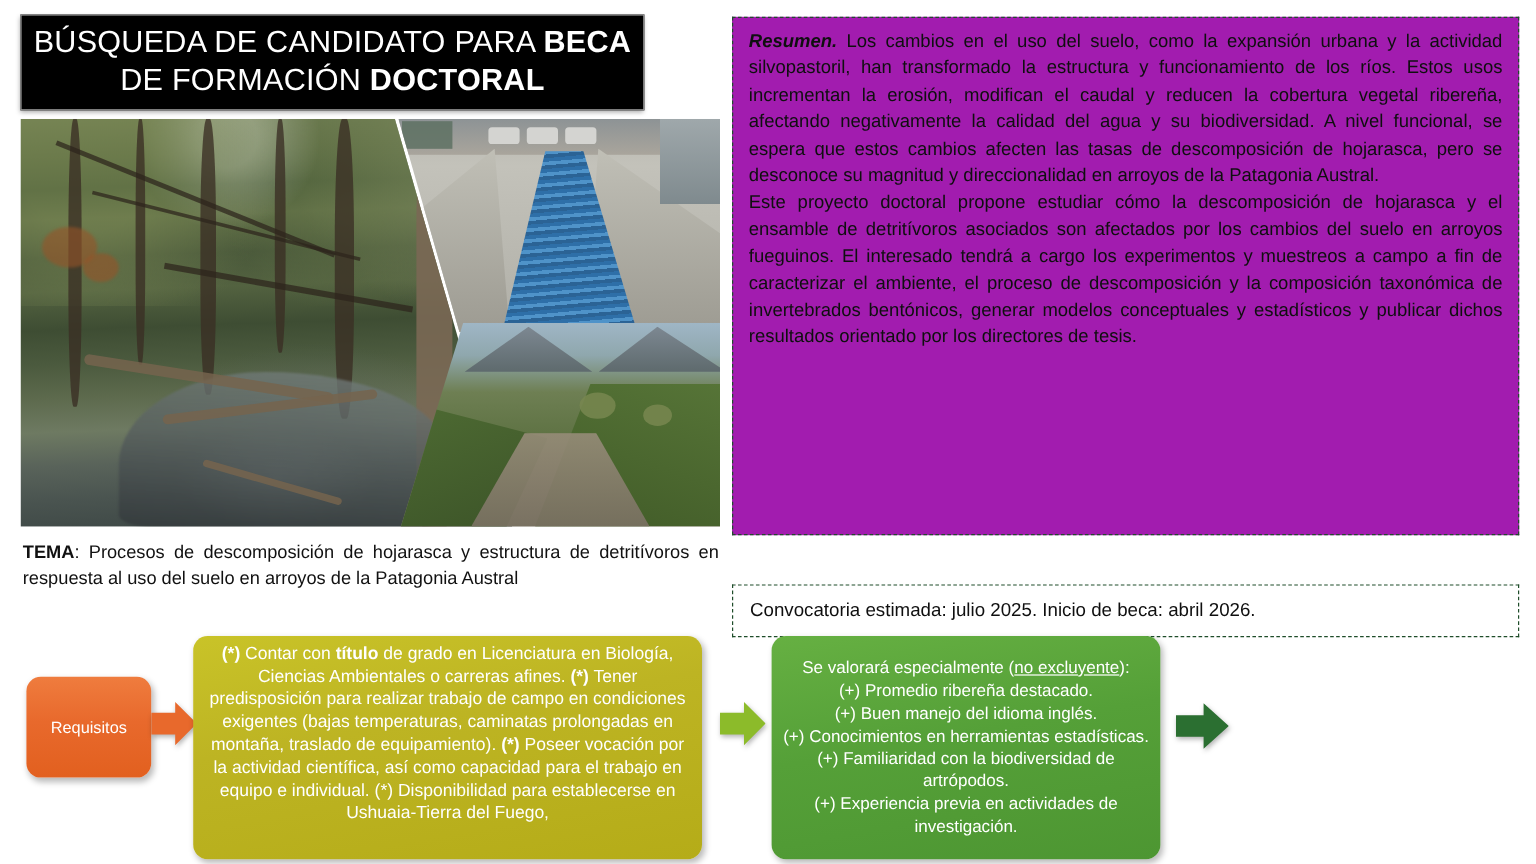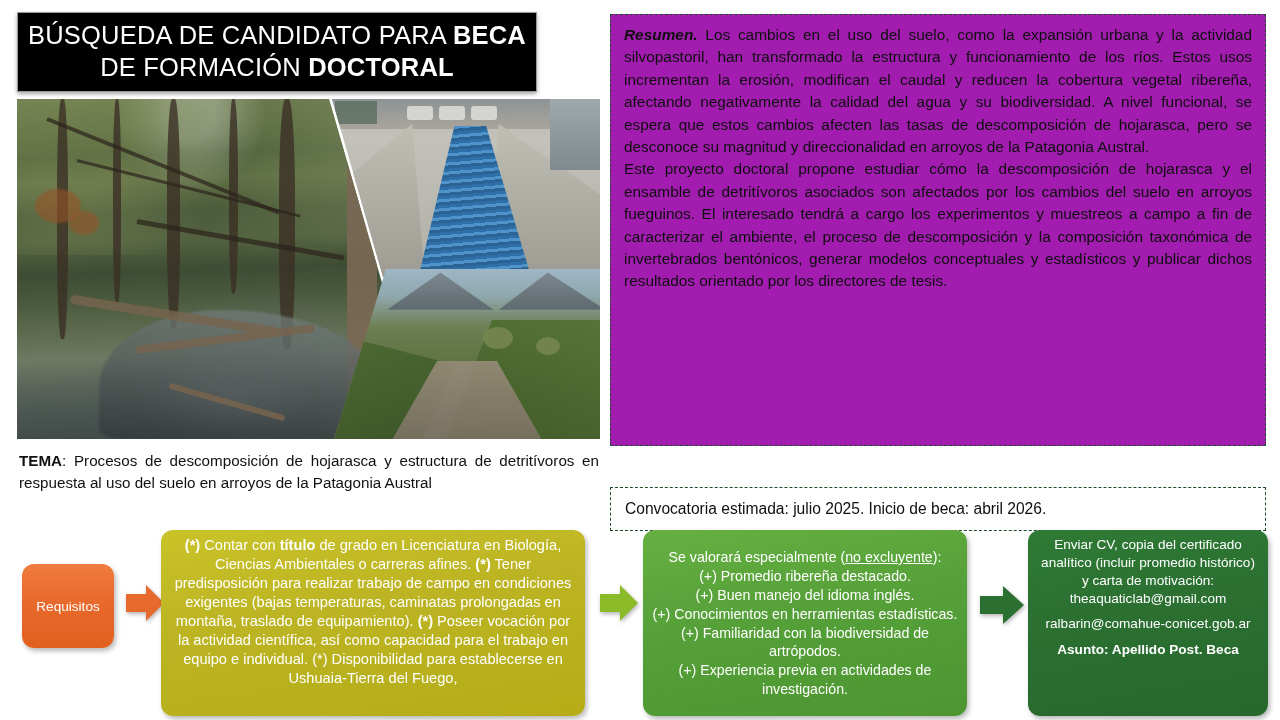--- a/index.html
+++ b/index.html
@@ -177,21 +177,21 @@
     border-radius: 12px;
     color: #fff;
     text-align: center;
     display: flex; align-items: center; justify-content: center;
     box-shadow: 2px 3px 5px rgba(0,0,0,.28);
     overflow: hidden;
   }
   .box .inner { padding: 4px 8px; width: 100%; }
 
   .box-requisitos {
-    left: 22px; top: 564px; width: 92px; height: 84px;
+    left: 22px; top: 564px; width: 104px; height: 84px;
     background: linear-gradient(180deg, #ef7c3e 0%, #e8692c 45%, #e2601f 100%);
     font-size: 13.6px;
   }
   .box-reqlist {
     left: 161px; top: 530px; width: 424px; height: 186px;
     background: linear-gradient(170deg, #c9c328 0%, #bdb423 40%, #b5ac18 100%);
     font-size: 14.6px; line-height: 1.30;
     align-items: flex-start;
   }
   .box-reqlist .inner { padding-top: 6px; }
@@ -318,22 +318,14 @@
       <span>(+) Experiencia previa en actividades de investigación.</span>
     </div>
   </div>
 
   <div class="arrow" style="left:980px;top:583px;">
     <svg width="44" height="44" viewBox="0 0 44 44">
       <polygon points="0,13 23,13 23,3 44,22 23,41 23,31 0,31" fill="#2b6f31"></polygon>
     </svg>
   </div>
 
-  <div class="box box-enviar">
-    <div class="inner">
-      <span>Enviar CV, copia del certificado analítico (incluir promedio histórico) y carta de motivación:</span><br>
-      <span>theaquaticlab@gmail.com</span>
-      <div class="mail">ralbarin@comahue-conicet.gob.ar</div>
-      <div class="asunto">Asunto: Apellido Post. Beca</div>
-    </div>
-  </div>
 
 </div>
 
 </body></html>

